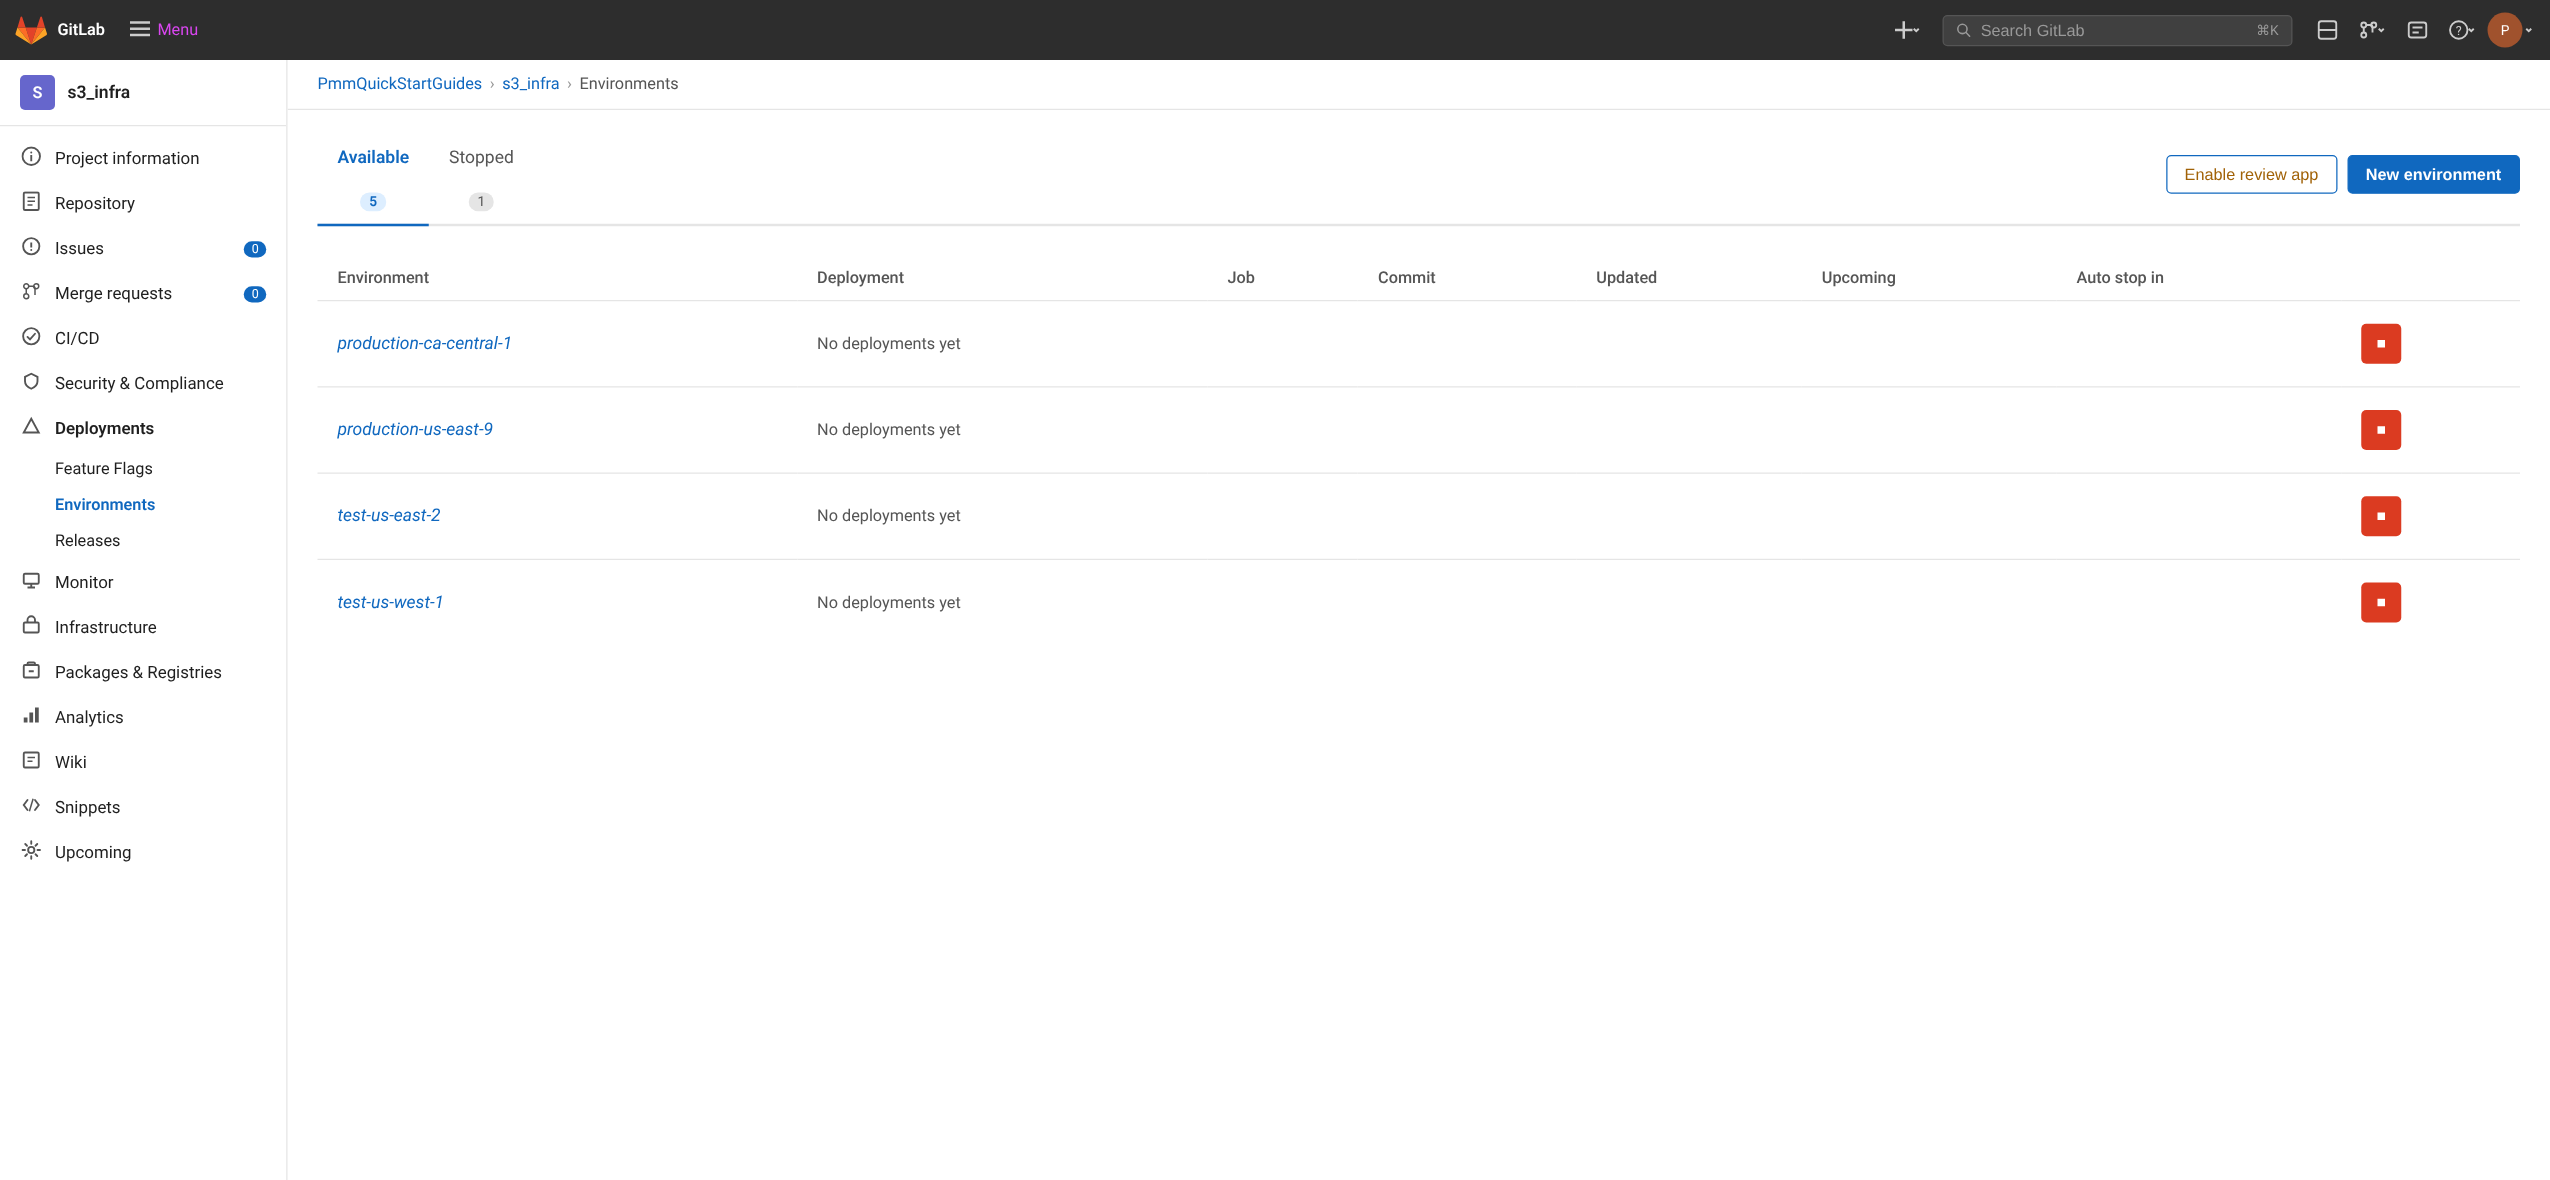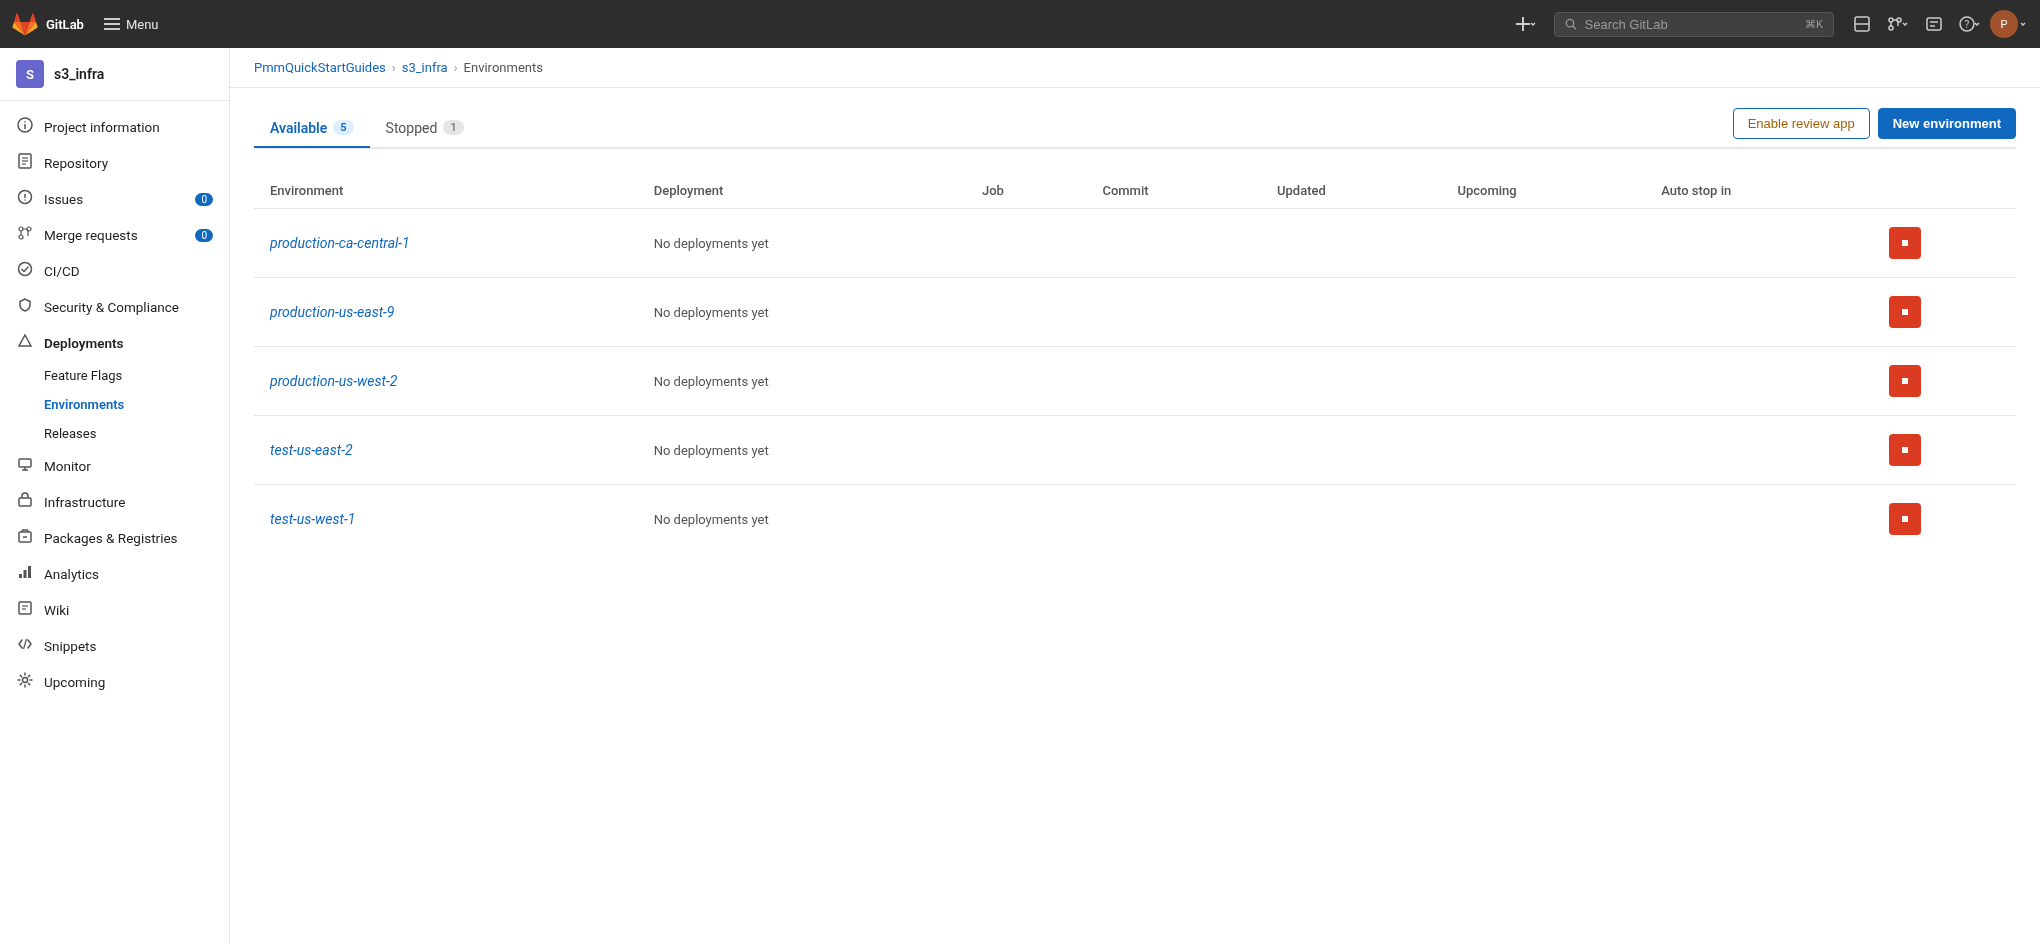--- a/index.html
+++ b/index.html
@@ -2,21 +2,21 @@
 <html><head>
   <meta charset="utf-8">
   <style>
     * { box-sizing: border-box; margin: 0; padding: 0; }
     body { font-family: -apple-system, BlinkMacSystemFont, 'Segoe UI', Roboto, sans-serif; font-size: 14px; color: #1f1f1f; background: #fff; display: flex; flex-direction: column; height: 100vh; overflow: hidden; }
 
     
     .topnav { background: #2d2d2d; height: 48px; display: flex; align-items: center; padding: 0 12px; gap: 12px; flex-shrink: 0; }
     .topnav-logo { display: flex; align-items: center; gap: 8px; color: #fff; font-size: 13px; font-weight: 600; cursor: pointer; }
     .fox-icon { width: 26px; height: 26px; }
-    .topnav-menu { color: #e5e5e5; font-size: 13px; display: flex; align-items: center; gap: 6px; cursor: pointer; padding: 4px 8px; border-radius: 4px; }
+    .topnav-menu { color: #d946ef; font-size: 13px; display: flex; align-items: flex-start; gap: 6px; cursor: pointer; padding: 4px 8px; border-radius: 4px; }
     .hamburger { display: flex; flex-direction: column; gap: 3px; }
     .hamburger span { width: 16px; height: 2px; background: #ccc; display: block; }
     .topnav-spacer { flex: 1; }
     .topnav-search { background: #404040; border: 1px solid #555; border-radius: 4px; display: flex; align-items: center; padding: 4px 10px; gap: 8px; width: 280px; cursor: text; }
     .topnav-search input { background: transparent; border: none; outline: none; color: #f0abfc; font-size: 13px; width: 100%; }
     .topnav-search input::placeholder { color: #999; }
     .topnav-icons { display: flex; align-items: center; gap: 4px; }
     .topnav-icon-btn { width: 32px; height: 32px; display: flex; align-items: center; justify-content: center; color: #ccc; cursor: pointer; border-radius: 4px; font-size: 16px; position: relative; }
     .topnav-avatar { width: 28px; height: 28px; border-radius: 50%; background: #a0522d; display: flex; align-items: center; justify-content: center; color: #fff; font-size: 11px; cursor: pointer; }
 
@@ -41,21 +41,21 @@
     
     .content { flex: 1; overflow-y: auto; padding: 0; }
     .breadcrumb { padding: 12px 24px; font-size: 13px; color: #555; display: flex; align-items: center; gap: 6px; border-bottom: 1px solid #e5e5e5; }
     .breadcrumb a { color: #1068bf; text-decoration: none; }
     .breadcrumb-sep { color: #999; }
 
     .page-body { padding: 20px 24px; }
 
     
     .tabs-bar { display: flex; align-items: center; gap: 0; border-bottom: 2px solid #e5e5e5; margin-bottom: 24px; }
-    .tab { padding: 10px 16px; cursor: pointer; font-size: 14px; color: #555; display: flex; align-items: center; gap: 6px; border-bottom: 2px solid transparent; margin-bottom: -2px; }
+    .tab { padding: 10px 16px; cursor: pointer; font-size: 14px; color: #555; display: flex; align-items: center; gap: 20px; border-bottom: 2px solid transparent; margin-bottom: -2px; flex-direction: column; }
     .tab.active { color: #1068bf; border-bottom: 2px solid #1068bf; font-weight: 600; }
     .tab-count { background: #e5e5e5; border-radius: 10px; font-size: 11px; padding: 1px 7px; color: #555; }
     .tab.active .tab-count { background: #ddeeff; color: #1068bf; }
     .tab-actions { margin-left: auto; display: flex; align-items: center; gap: 8px; padding-bottom: 8px; }
     .btn-outline { padding: 7px 14px; border: 1px solid #1068bf; border-radius: 4px; background: #fff; color: #a16207; font-size: 13px; cursor: pointer; }
     .btn-primary { padding: 7px 14px; border: 1px solid #1068bf; border-radius: 4px; background: #1068bf; color: #fff; font-size: 13px; cursor: pointer; font-weight: 600; }
 
     
     .env-table { width: 100%; border-collapse: collapse; }
     .env-table th { text-align: left; padding: 10px 16px; font-size: 13px; color: #555; font-weight: 500; border-bottom: 1px solid #e5e5e5; }
@@ -378,69 +378,51 @@
     <td class="td-action">
       <button class="stop-btn" title="Stop environment">
         <svg width="10" height="10" viewBox="0 0 10 10" fill="none">
                     <rect x="2" y="2" width="6" height="6" fill="white"></rect>
                   </svg>
       </button>
     </td>
   </tr>
             <tr>
     <td class="env-name">
-      <a href="#">production-us-west-2</a>
+      <a href="#">test-us-east-2</a>
     </td>
     <td>No deployments yet</td>
     <td></td>
     <td></td>
     <td></td>
     <td></td>
     <td></td>
     <td class="td-action">
       <button class="stop-btn" title="Stop environment">
         <svg width="10" height="10" viewBox="0 0 10 10" fill="none">
                     <rect x="2" y="2" width="6" height="6" fill="white"></rect>
                   </svg>
       </button>
     </td>
   </tr>
             <tr>
     <td class="env-name">
-      <a href="#">test-us-east-2</a>
+      <a href="#">test-us-west-1</a>
     </td>
     <td>No deployments yet</td>
     <td></td>
     <td></td>
     <td></td>
     <td></td>
     <td></td>
     <td class="td-action">
       <button class="stop-btn" title="Stop environment">
         <svg width="10" height="10" viewBox="0 0 10 10" fill="none">
                     <rect x="2" y="2" width="6" height="6" fill="white"></rect>
                   </svg>
       </button>
     </td>
   </tr>
-            <tr>
-    <td class="env-name">
-      <a href="#">test-us-west-1</a>
-    </td>
-    <td>No deployments yet</td>
-    <td></td>
-    <td></td>
-    <td></td>
-    <td></td>
-    <td></td>
-    <td class="td-action">
-      <button class="stop-btn" title="Stop environment">
-        <svg width="10" height="10" viewBox="0 0 10 10" fill="none">
-                    <rect x="2" y="2" width="6" height="6" fill="white"></rect>
-                  </svg>
-      </button>
-    </td>
-  </tr>
           </tbody>
       </table>
     </div>
   </main>
 </div>
 
 </body></html>

